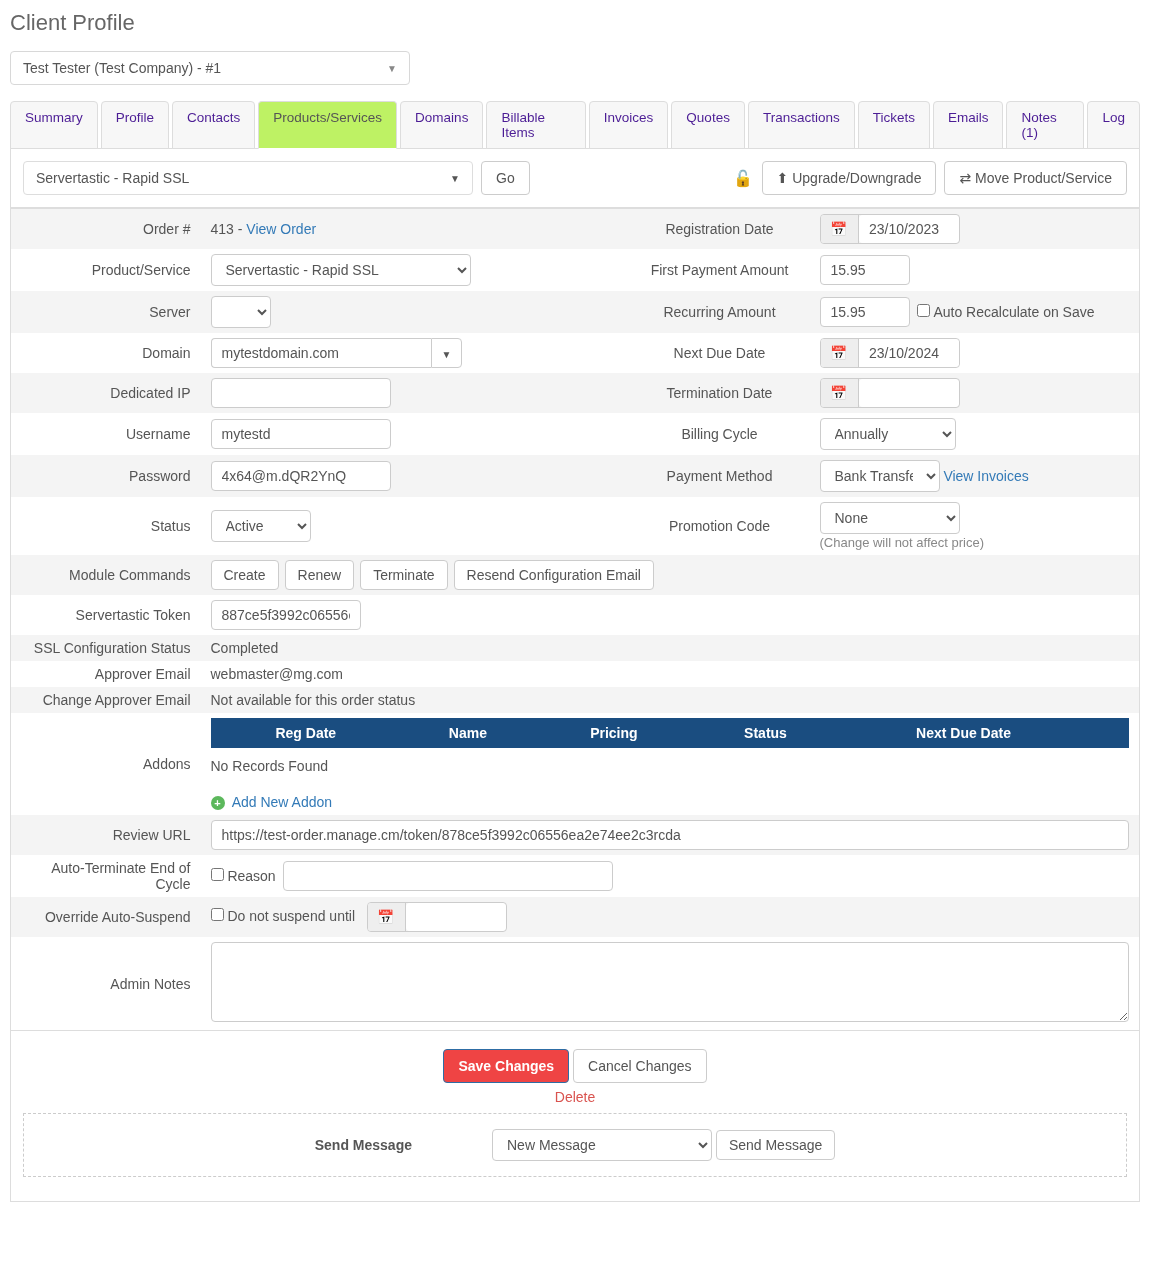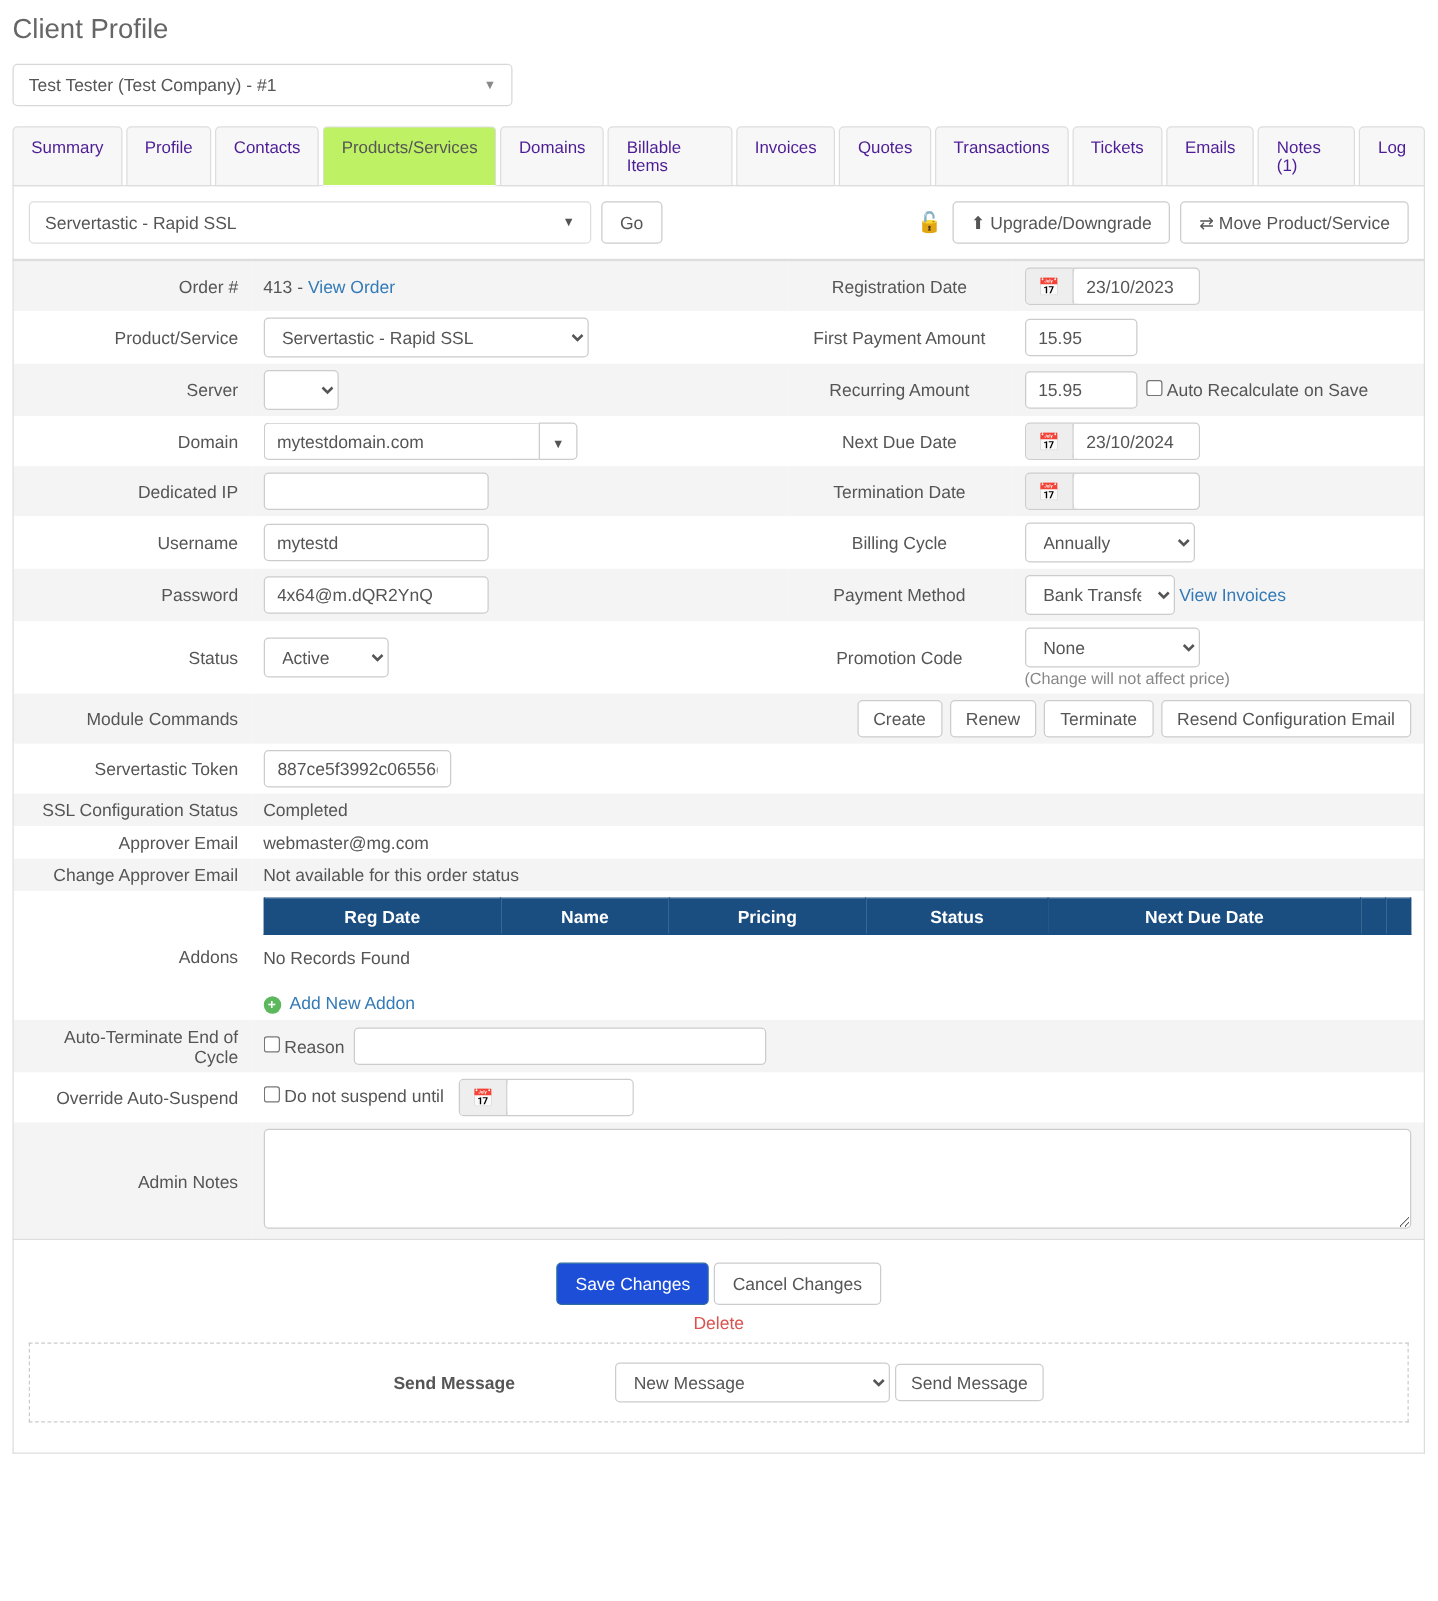--- a/index.html
+++ b/index.html
@@ -9,21 +9,21 @@
 .client-select .caret { font-size: 10px; color: #888; }
 
 .tabs { display: flex; gap: 3px; border-bottom: 1px solid #ddd; }
 .tab { padding: 8px 14px; border: 1px solid #ddd; border-radius: 4px 4px 0 0; background: #f7f7f7; color: #4c1d95; cursor: pointer; font-size: 13.5px; position: relative; bottom: -1px; }
 .tab.active { background: #bef264; color: #555; border-bottom-color: #fff; }
 
 .top-bar { display: flex; align-items: center; justify-content: space-between; padding: 12px; border: 1px solid #ddd; border-top: none; }
 .top-left { display: flex; gap: 8px; align-items: center; }
 .product-select { width: 450px; padding: 8px 12px; border: 1px solid #ddd; border-radius: 4px; background: #fff; display: flex; justify-content: space-between; align-items: center; cursor: pointer; }
 .btn { padding: 8px 14px; border: 1px solid #ccc; border-radius: 4px; background: #fff; cursor: pointer; color: #555; font-size: 14px; }
-.btn-primary { background: #1d4ed8; color: #fff; border-color: #2e6da4; }
+.btn-primary { background: #ef4444; color: #fff; border-color: #2e6da4; font-weight: bold; }
 .top-right { display: flex; gap: 8px; align-items: center; }
 .lock-icon { color: #d9534f; font-size: 16px; }
 
 .form-table { width: 100%; border-collapse: collapse; border: 1px solid #ddd; }
 .form-table tr:nth-child(odd) td { background: #f4f4f4; }
 .form-table tr:nth-child(even) td { background: #fff; }
 .form-table td { padding: 5px 10px; vertical-align: middle; }
 .form-table td.label { text-align: right; width: 190px; color: #555; }
 .form-table td.field { }
 .form-table td.label2 { text-align: center; width: 180px; }
@@ -41,21 +41,21 @@
 .date-group input { border: none; padding: 6px 10px; width: 100px; }
 
 .split-group { display: inline-flex; }
 .split-group > :first-child { border-radius: 4px 0 0 4px; border-right: none; }
 .split-group > :last-child { border-radius: 0 4px 4px 0; }
 .split-btn { padding: 6px 10px; border: 1px solid #ccc; background: #fff; cursor: pointer; }
 
 .link { color: #337ab7; cursor: pointer; }
 .hint { color: #888; font-size: 13px; }
 
-.module-btns { display: flex; gap: 6px; justify-content: flex-end; }
+.module-btns { display: flex; gap: 6px; }
 .btn-sm { padding: 6px 12px; }
 
 .addon-table { width: 100%; border-collapse: collapse; margin-bottom: 10px; }
 .addon-table th { background: #1a4d80; color: #fff; padding: 6px 8px; font-weight: 600; border: 1px solid #1a4d80; }
 .add-icon { display: inline-block; width: 14px; height: 14px; background: #5cb85c; border-radius: 50%; color: #fff; text-align: center; line-height: 14px; font-size: 11px; font-weight: bold; margin-right: 4px; }
 
 .actions { text-align: center; padding: 18px 0 8px; }
 .delete-link { color: #d9534f; display: block; margin-top: 6px; cursor: pointer; }
 
 .send-msg { border: 1px dashed #ccc; padding: 15px; display: flex; align-items: center; justify-content: center; gap: 80px; margin: 0 12px 12px; }
@@ -238,20 +238,24 @@
       </tbody>
           </table>
       <div>No Records Found</div>
       <div style="margin-top:20px">
         <span class="add-icon">+</span>
         <span class="link">Add New Addon</span>
       </div>
     </td>
   </tr>
   <tr>
+    <td class="label">Review URL</td>
+    <td class="field" colspan="3"><input type="text" class="input-full" value="https://test-order.manage.cm/token/878ce5f3992c06556ea2e74ee2c3rcda" style=""></td>
+  </tr>
+  <tr>
     <td class="label">Auto-Terminate End of Cycle</td>
     <td class="field" colspan="3">
       <input type="checkbox" style="">
       <span>Reason</span>
       &nbsp;<input type="text" style="width: 330px;">
     </td>
   </tr>
   <tr>
     <td class="label">Override Auto-Suspend</td>
     <td class="field" colspan="3">

